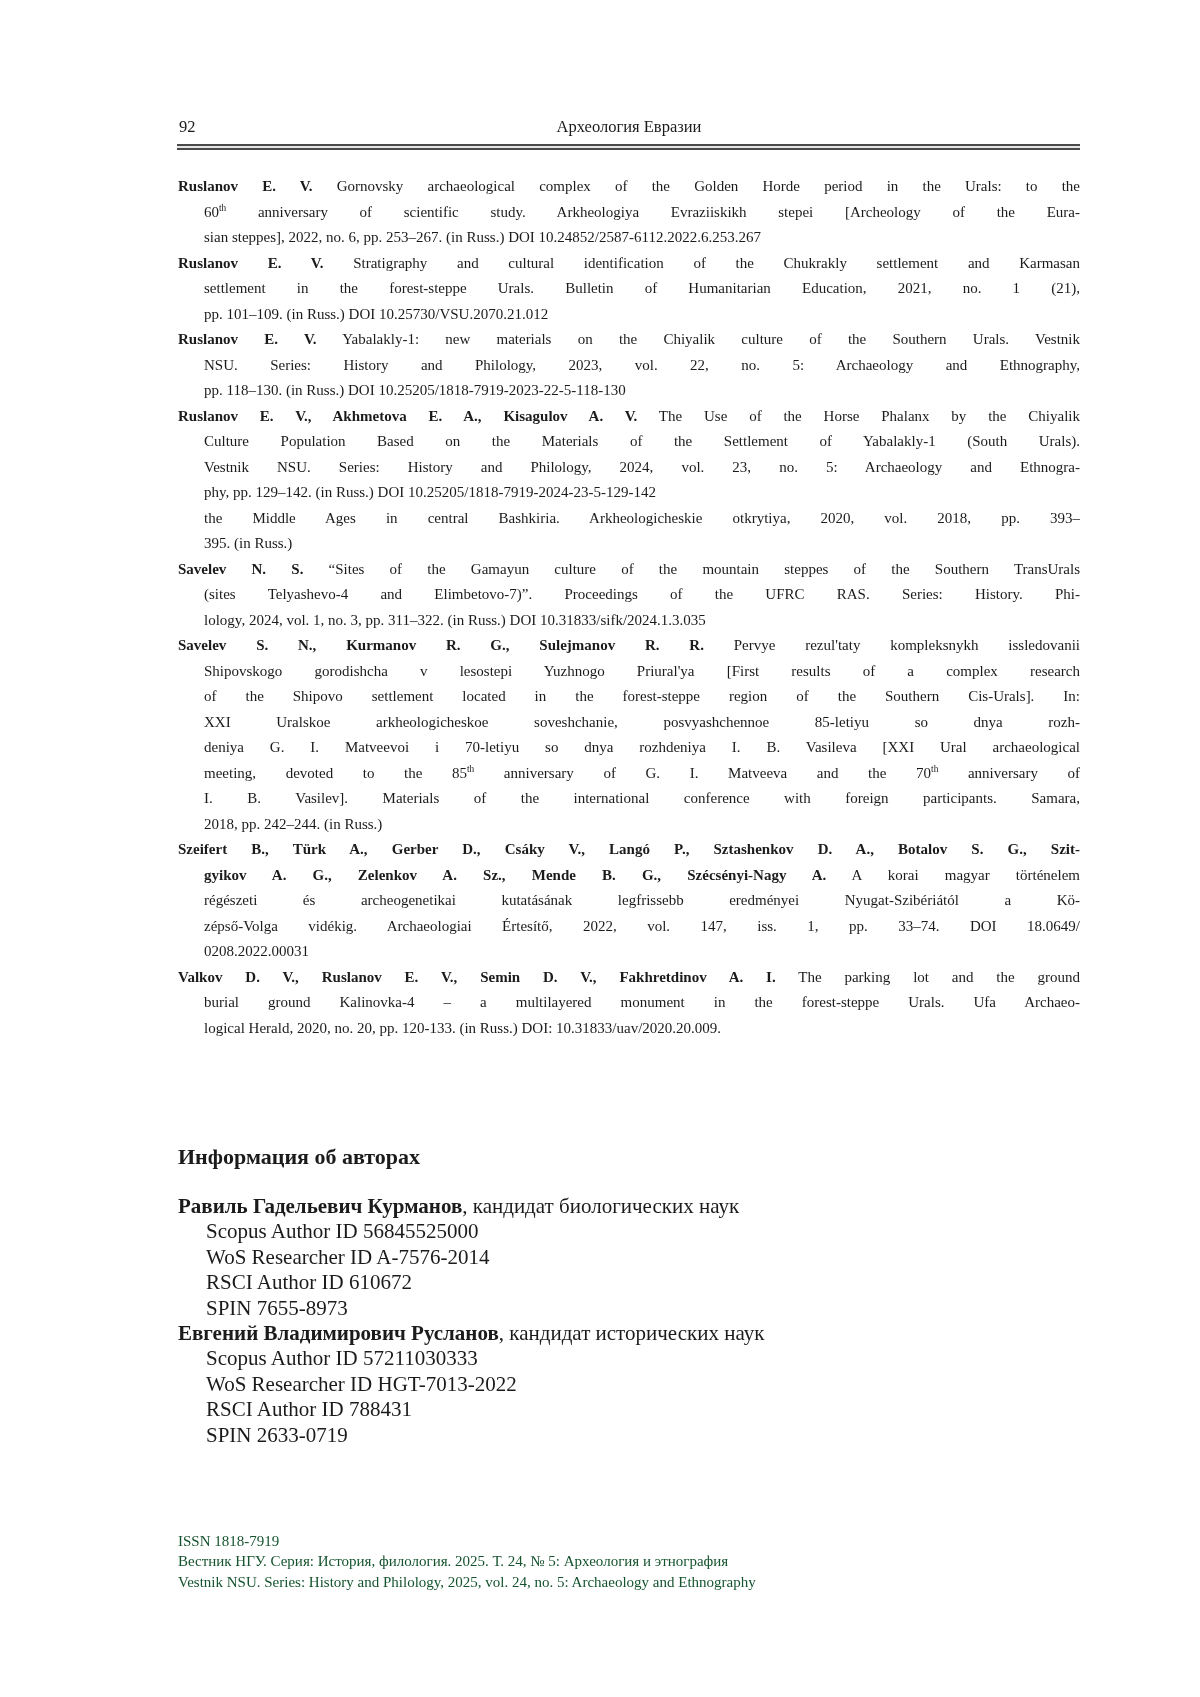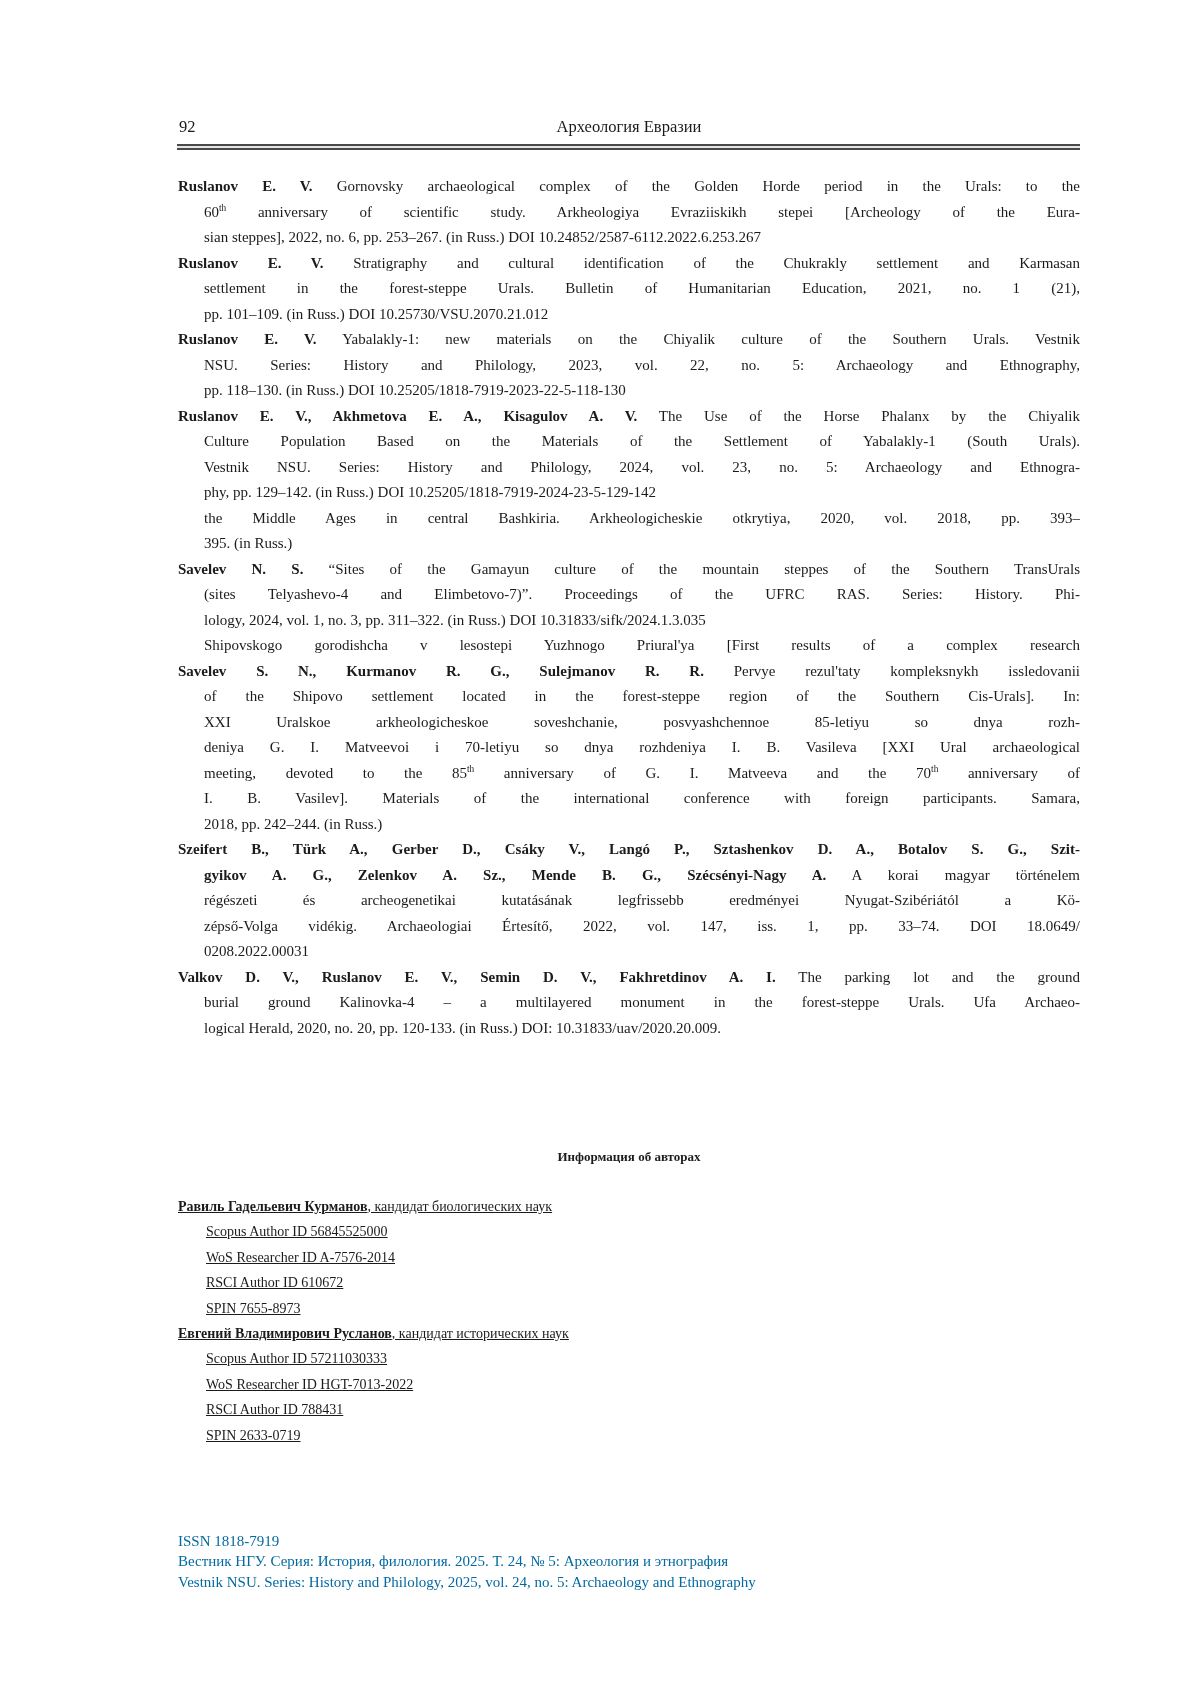--- a/index.html
+++ b/index.html
@@ -17,27 +17,27 @@
           border-top:2px solid #4a4a4a; border-bottom:2px solid #4a4a4a;
           background:#e6e6e6; }
   .refs { position:absolute; left:178px; top:174px; width:902px; font-size:15px; }
   .ref-line { line-height:25.5px; max-height:25.5px; overflow:hidden; }
   .ref-line.indent { padding-left:26px; }
   .ref-line.just { text-align:justify; text-align-last:justify; }
   .b { font-weight:bold; }
   .i { }
   .sup { font-size:0.62em; vertical-align:super; line-height:0; }
   .authors-heading { position:absolute; left:178px; top:1144px; width:902px;
-                     text-align:center; font-weight:bold; font-size:13px;
+                     font-weight:bold; font-size:22px;
                      line-height:26px; }
-  .authors { position:absolute; left:178px; top:1194px; width:902px; font-size:14px;text-decoration:underline; }
+  .authors { position:absolute; left:178px; top:1194px; width:902px; font-size:21px; }
   .author-line { line-height:25.4px; max-height:25.4px; overflow:hidden; white-space:nowrap; }
   .author-line.indent { padding-left:28px; }
   .footer { position:absolute; left:178px; top:1531px; width:902px;
-            font-size:15px; line-height:20.4px; color:#0369a1; }
+            font-size:15px; line-height:20.4px; color:#14532d; }
 </style>
 </head>
 <body>
 
 <div class="page">
 
   <div class="header">
     <span class="pagenum">92</span>
     <div class="runtitle">Археология Евразии</div>
   </div>
@@ -56,22 +56,22 @@
       <div class="ref-line indent"><span>pp. 118–130. (in Russ.) DOI 10.25205/1818-7919-2023-22-5-118-130</span></div>
       <div class="ref-line just"><span class="b">Ruslanov E. V., Akhmetova E. A., Kisagulov A. V.</span><span> The Use of the Horse Phalanx by the Chiyalik</span></div>
       <div class="ref-line indent just"><span>Culture Population Based on the Materials of the Settlement of Yabalakly-1 (South Urals).</span></div>
       <div class="ref-line indent just"><span class="i">Vestnik NSU. Series: History and Philology</span><span>, 2024, vol. 23, no. 5: Archaeology and Ethnogra-</span></div>
       <div class="ref-line indent"><span>phy, pp. 129–142. (in Russ.) DOI 10.25205/1818-7919-2024-23-5-129-142</span></div>
       <div class="ref-line indent just"><span>the Middle Ages in central Bashkiria. </span><span class="i">Arkheologicheskie otkrytiya</span><span>, 2020, vol. 2018, pp. 393–</span></div>
       <div class="ref-line indent"><span>395. (in Russ.)</span></div>
       <div class="ref-line just"><span class="b">Savelev N. S.</span><span> “Sites of the Gamayun culture of the mountain steppes of the Southern TransUrals</span></div>
       <div class="ref-line indent just"><span>(sites Telyashevo-4 and Elimbetovo-7)”. </span><span class="i">Proceedings of the UFRC RAS. Series: History. Phi-</span></div>
       <div class="ref-line indent"><span class="i">lology</span><span>, 2024, vol. 1, no. 3, pp. 311–322. (in Russ.) DOI 10.31833/sifk/2024.1.3.035</span></div>
+      <div class="ref-line just"><span class="b">Savelev S. N., Kurmanov R. G., Sulejmanov R. R.</span><span> Pervye rezul'taty kompleksnykh issledovanii</span></div>
       <div class="ref-line indent just"><span>Shipovskogo gorodishcha v lesostepi Yuzhnogo Priural'ya [First results of a complex research</span></div>
-      <div class="ref-line just"><span class="b">Savelev S. N., Kurmanov R. G., Sulejmanov R. R.</span><span> Pervye rezul'taty kompleksnykh issledovanii</span></div>
       <div class="ref-line indent just"><span>of the Shipovo settlement located in the forest-steppe region of the Southern Cis-Urals]. In:</span></div>
       <div class="ref-line indent just"><span>XXI Uralskoe arkheologicheskoe soveshchanie, posvyashchennoe 85-letiyu so dnya rozh-</span></div>
       <div class="ref-line indent just"><span>deniya G. I. Matveevoi i 70-letiyu so dnya rozhdeniya I. B. Vasileva [XXI Ural archaeological</span></div>
       <div class="ref-line indent just"><span>meeting, devoted to the 85</span><span class="sup">th</span><span> anniversary of G. I. Matveeva and the 70</span><span class="sup">th</span><span> anniversary of</span></div>
       <div class="ref-line indent just"><span>I. B. Vasilev]. Materials of the international conference with foreign participants. Samara,</span></div>
       <div class="ref-line indent"><span>2018, pp. 242–244. (in Russ.)</span></div>
       <div class="ref-line just"><span class="b">Szeifert B., Türk A., Gerber D., Csáky V., Langó P., Sztashenkov D. A., Botalov S. G., Szit-</span></div>
       <div class="ref-line indent just"><span class="b">gyikov A. G., Zelenkov A. Sz., Mende B. G., Szécsényi-Nagy A.</span><span> A korai magyar történelem</span></div>
       <div class="ref-line indent just"><span>régészeti és archeogenetikai kutatásának legfrissebb eredményei Nyugat-Szibériától a Kö-</span></div>
       <div class="ref-line indent just"><span>zépső-Volga vidékig. </span><span class="i">Archaeologiai Értesítő</span><span>, 2022, vol. 147, iss. 1, pp. 33–74. DOI 18.0649/</span></div>

